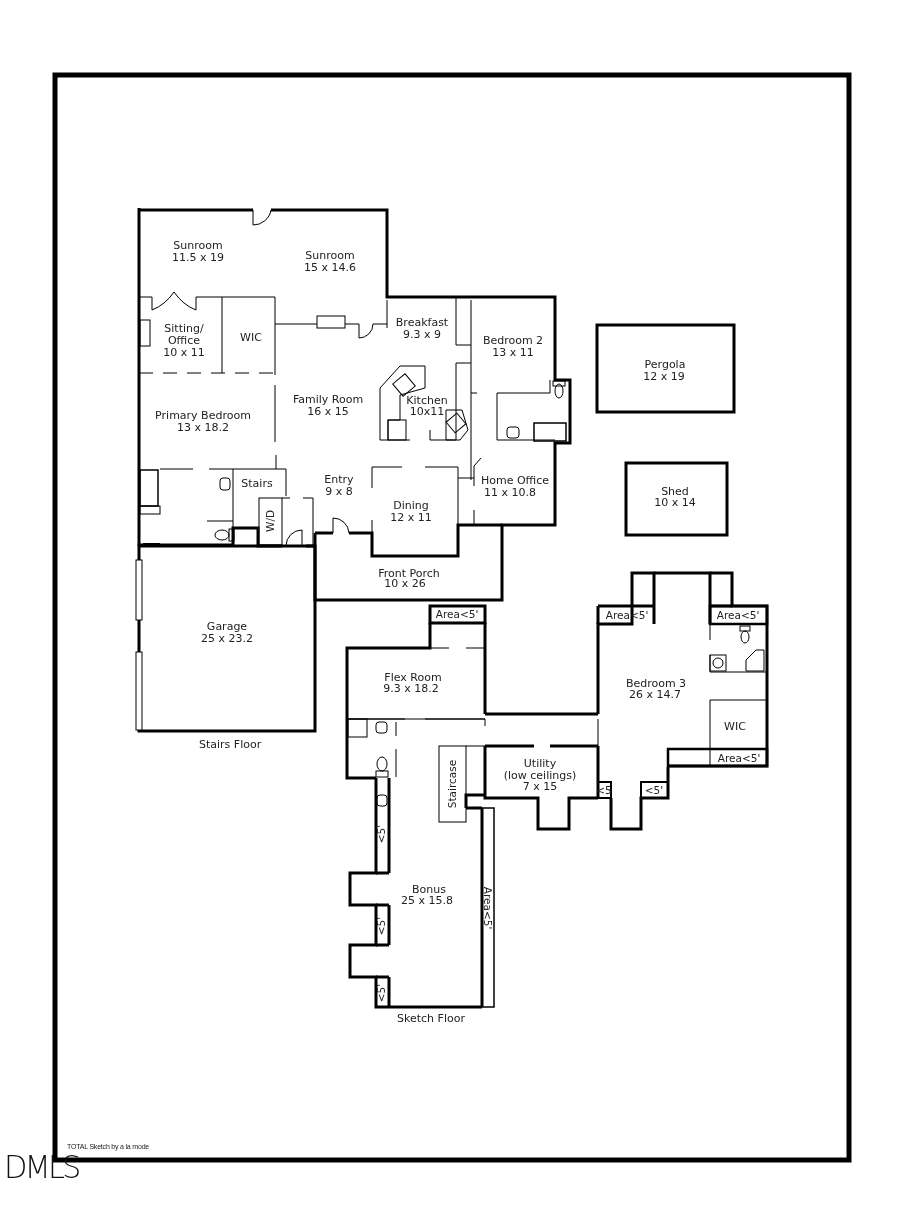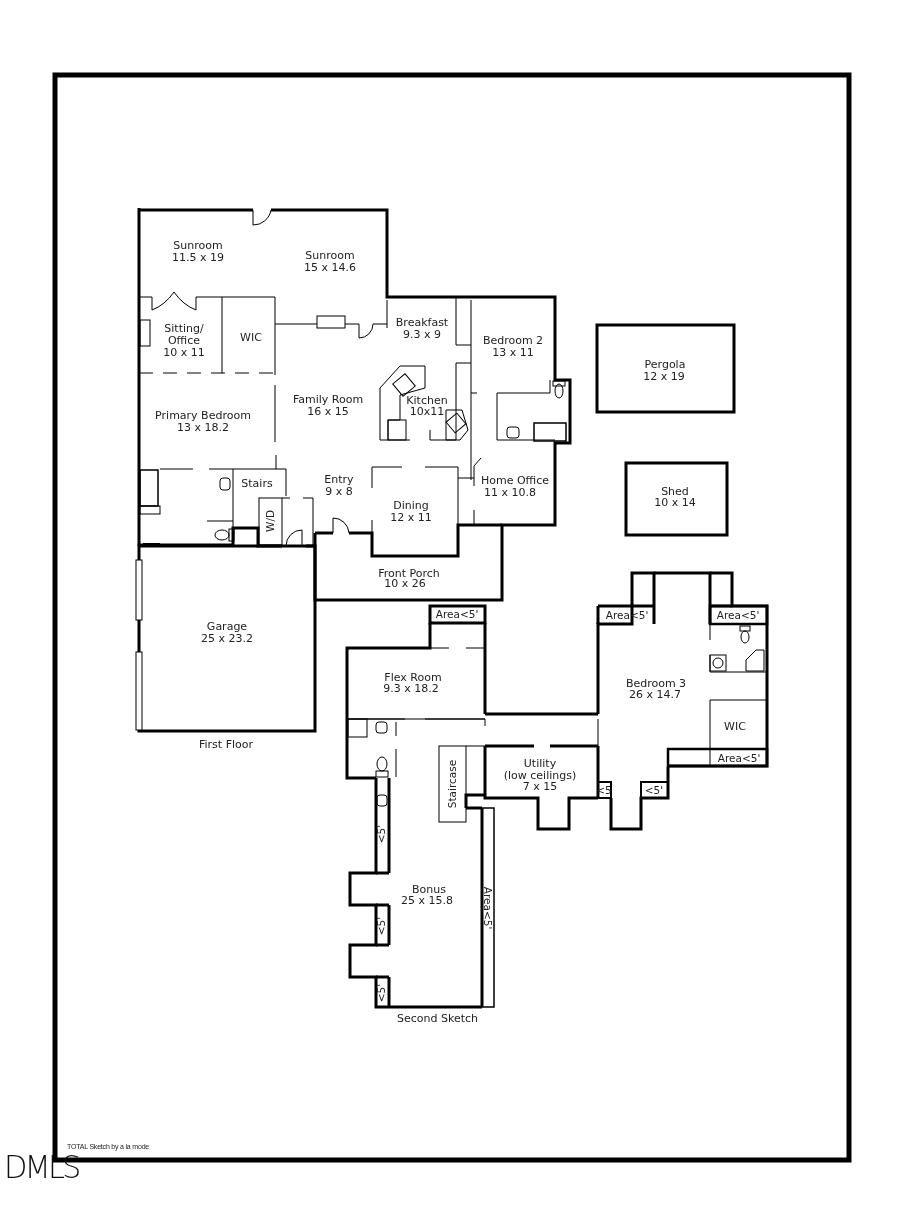--- a/index.html
+++ b/index.html
@@ -231,16 +231,16 @@
     <text class="lbl-sm" x="739" y="762">Area&lt;5'</text>
     <text class="lbl-sm" x="654" y="794">&lt;5'</text>
     <text class="lbl-sm" x="604" y="794">&lt;5</text>
     <text class="lbl-sm" x="0" y="0" transform="translate(385,834) rotate(-90)">&lt;5'</text>
     <text class="lbl-sm" x="0" y="0" transform="translate(385,926) rotate(-90)">&lt;5'</text>
     <text class="lbl-sm" x="0" y="0" transform="translate(385,993) rotate(-90)">&lt;5'</text>
     <text class="lbl-sm" x="0" y="0" transform="translate(484,908) rotate(90)">Area&lt;5'</text>
   </g>
 </svg>
 
-<div class="floor-caption" style="left:199px; top:738px;">First Floor</div>
-<div class="floor-caption" style="left:397px; top:1012px;">Second Sketch</div>
+<div class="floor-caption" style="left:199px; top:738px;">Stairs Floor</div>
+<div class="floor-caption" style="left:397px; top:1012px;">Sketch Floor</div>
 <div class="credit">TOTAL Sketch by a la mode</div>
 <div class="dmls">DMLS</div>
 
 </body></html>

